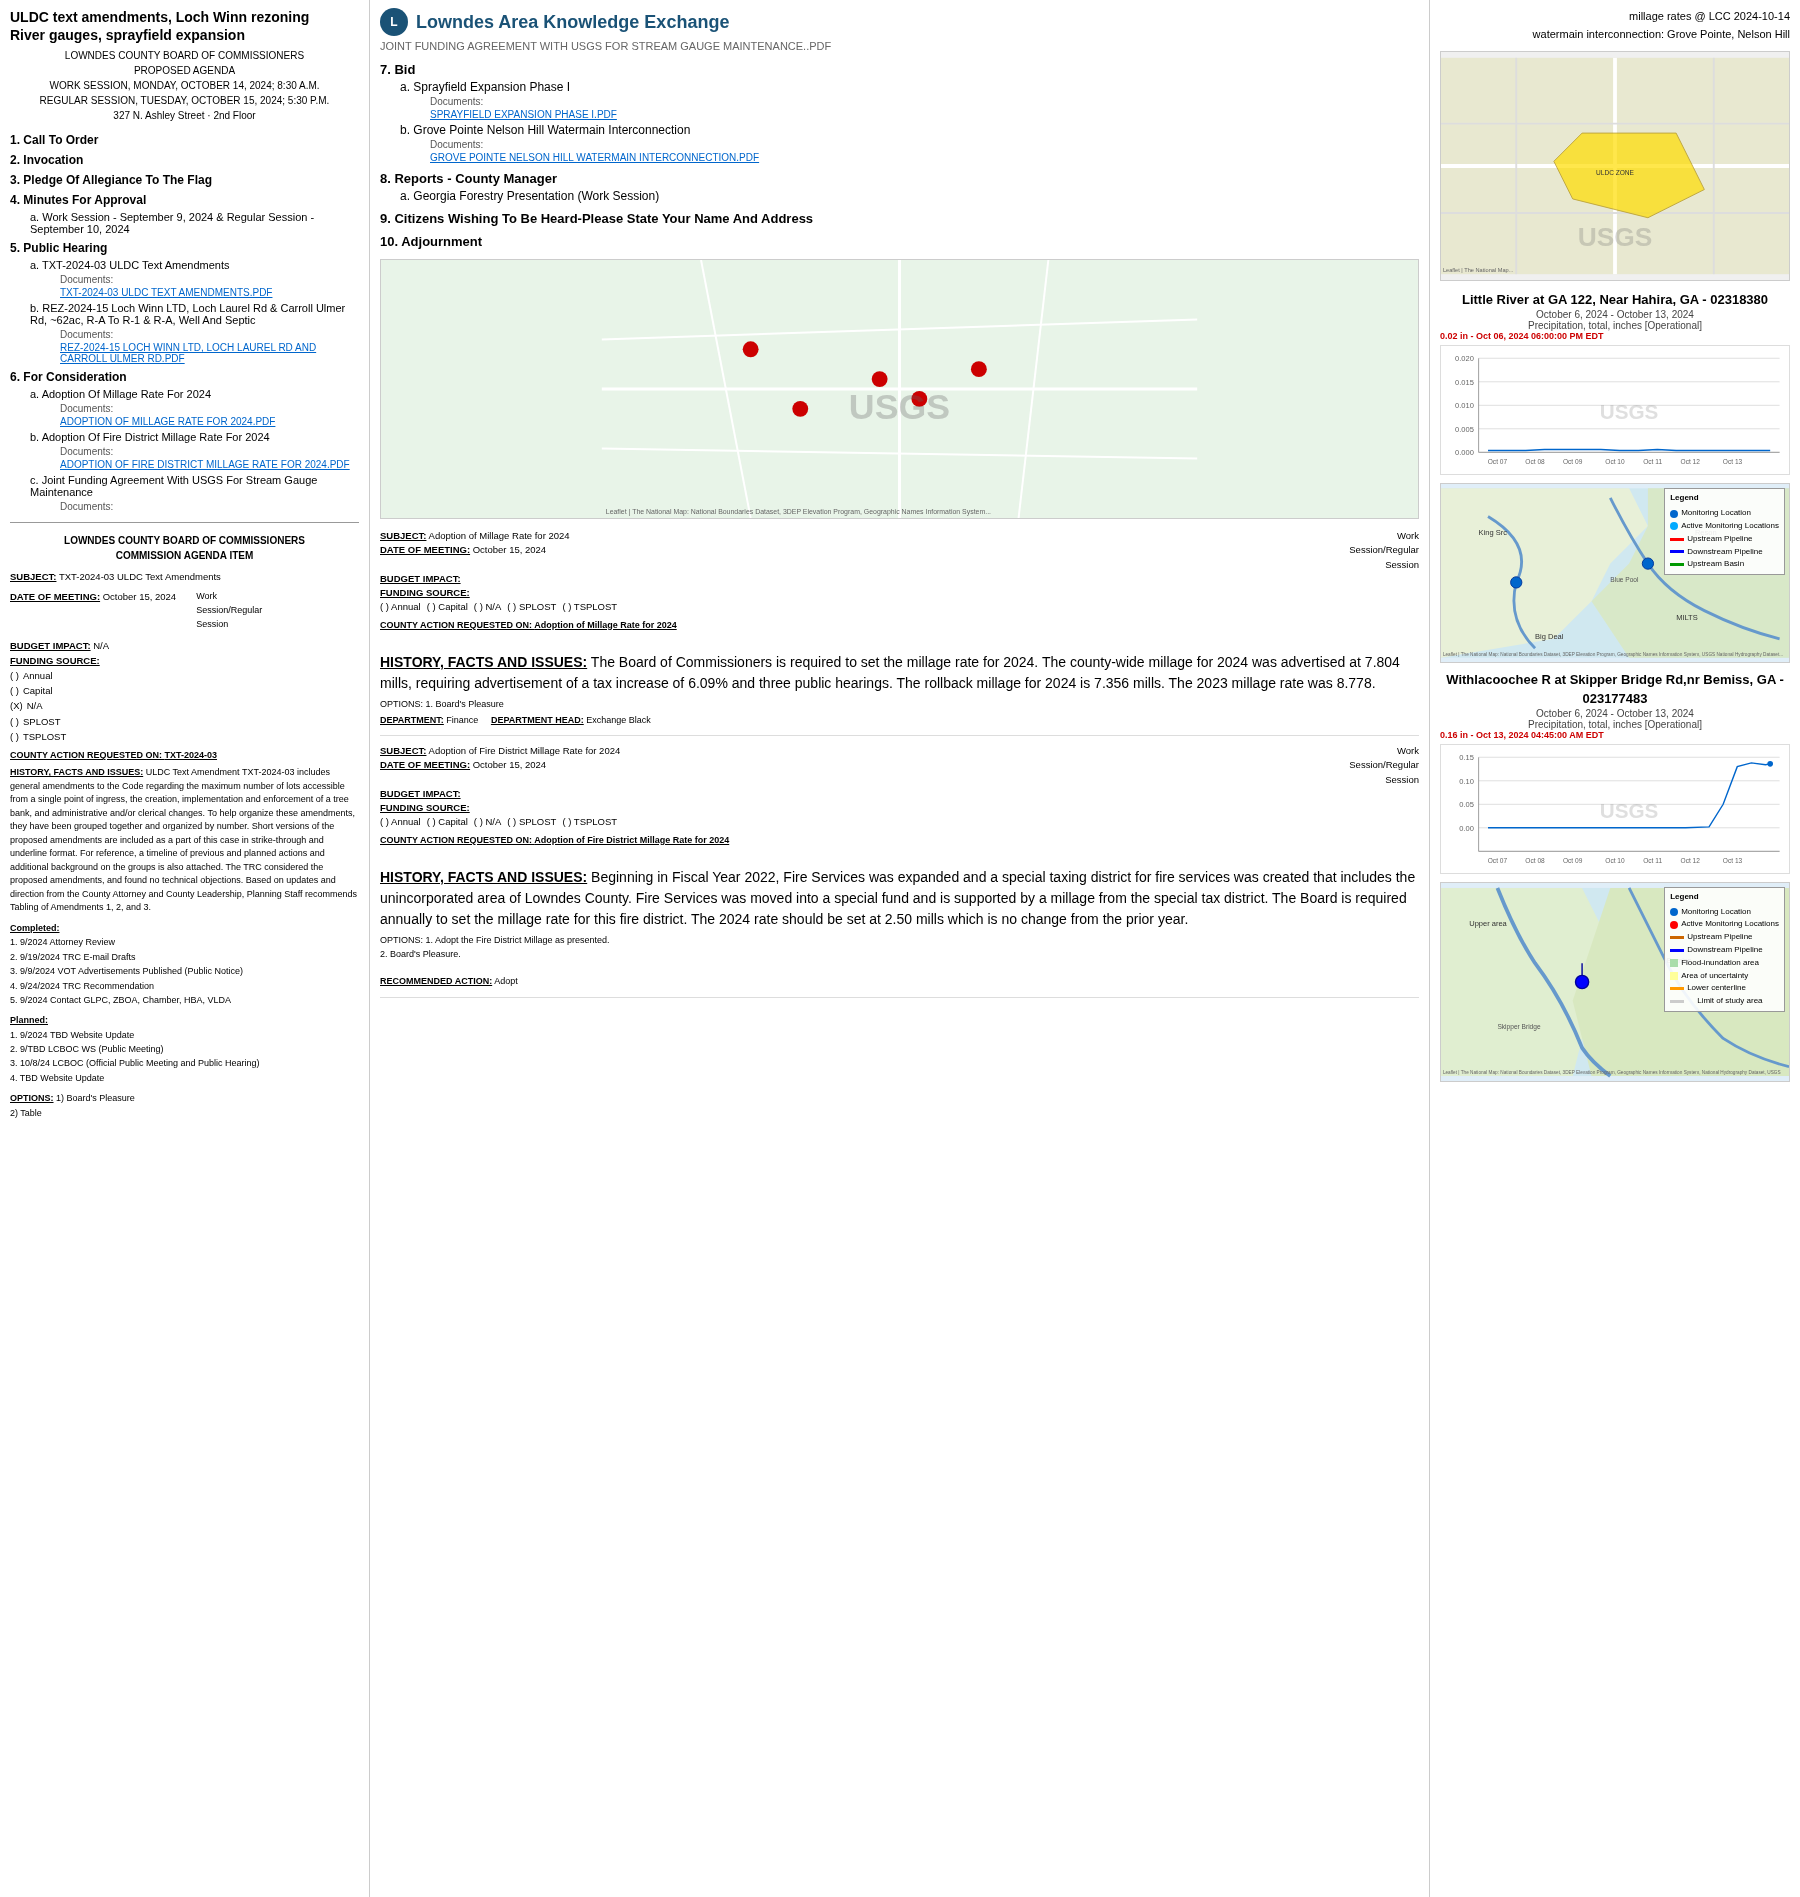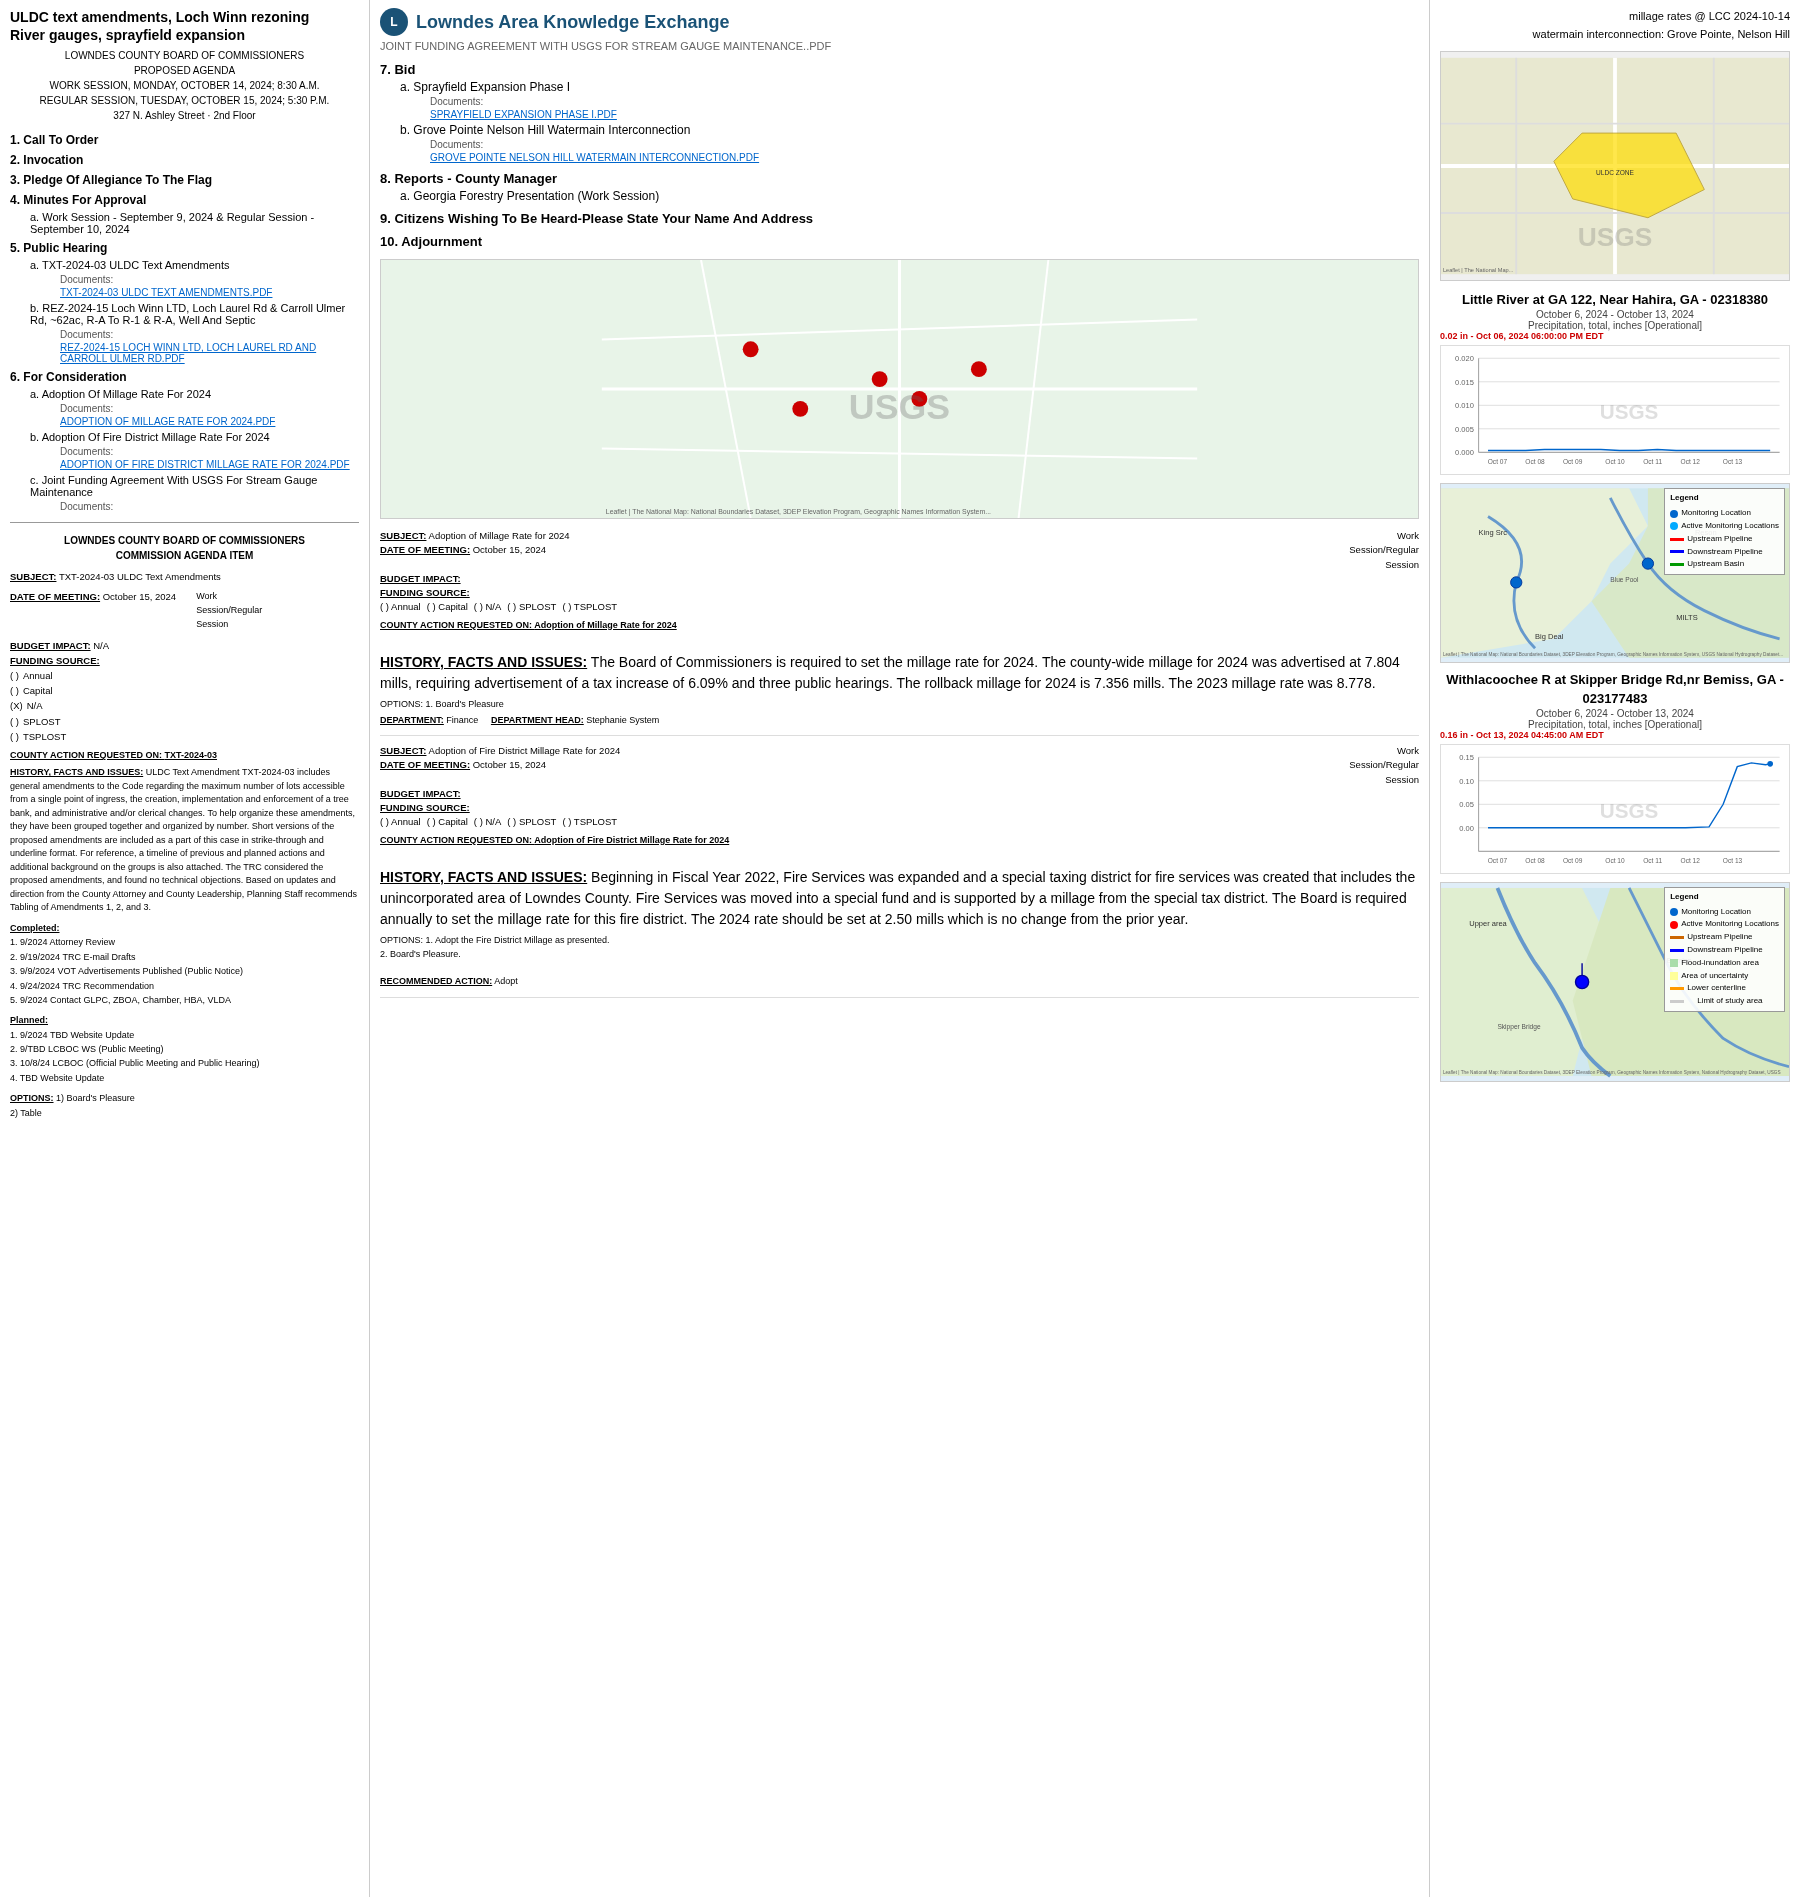--- a/index.html
+++ b/index.html
@@ -525,21 +525,21 @@
         </div>
         <div class="county-action">
           <span class="form-label-bold">COUNTY ACTION REQUESTED ON:</span> <span>Adoption of Millage Rate for 2024</span>
         </div>
         <div class="history-block">
           <span class="form-label-bold">HISTORY, FACTS AND ISSUES:</span> <span>The Board of Commissioners is required to set the millage rate for 2024. The county-wide millage for 2024 was advertised at 7.804 mills, requiring advertisement of a tax increase of 6.09% and three public hearings. The rollback millage for 2024 is 7.356 mills. The 2023 millage rate was 8.778.</span>
         </div>
         <div style="margin-top:4px;font-size:9px;">OPTIONS: 1. Board's Pleasure</div>
         <div style="margin-top:2px;font-size:9px;">
           <span class="form-label-bold">DEPARTMENT:</span> <span>Finance</span>
-          <span style="margin-left:10px;"><span class="form-label-bold">DEPARTMENT HEAD:</span> <span>Stephanie System</span></span>
+          <span style="margin-left:10px;"><span class="form-label-bold">DEPARTMENT HEAD:</span> <span>Exchange Black</span></span>
         </div>
       </div>
 
       <div class="form-block">
         <div class="form-block-header">
           <div>
             <div><span class="form-label-bold">SUBJECT:</span> <span>Adoption of Fire District Millage Rate for 2024</span></div>
             <div><span class="form-label-bold">DATE OF MEETING:</span> <span>October 15, 2024</span></div>
           </div>
           <div class="form-block-right" style="white-space:pre-line;">Work

